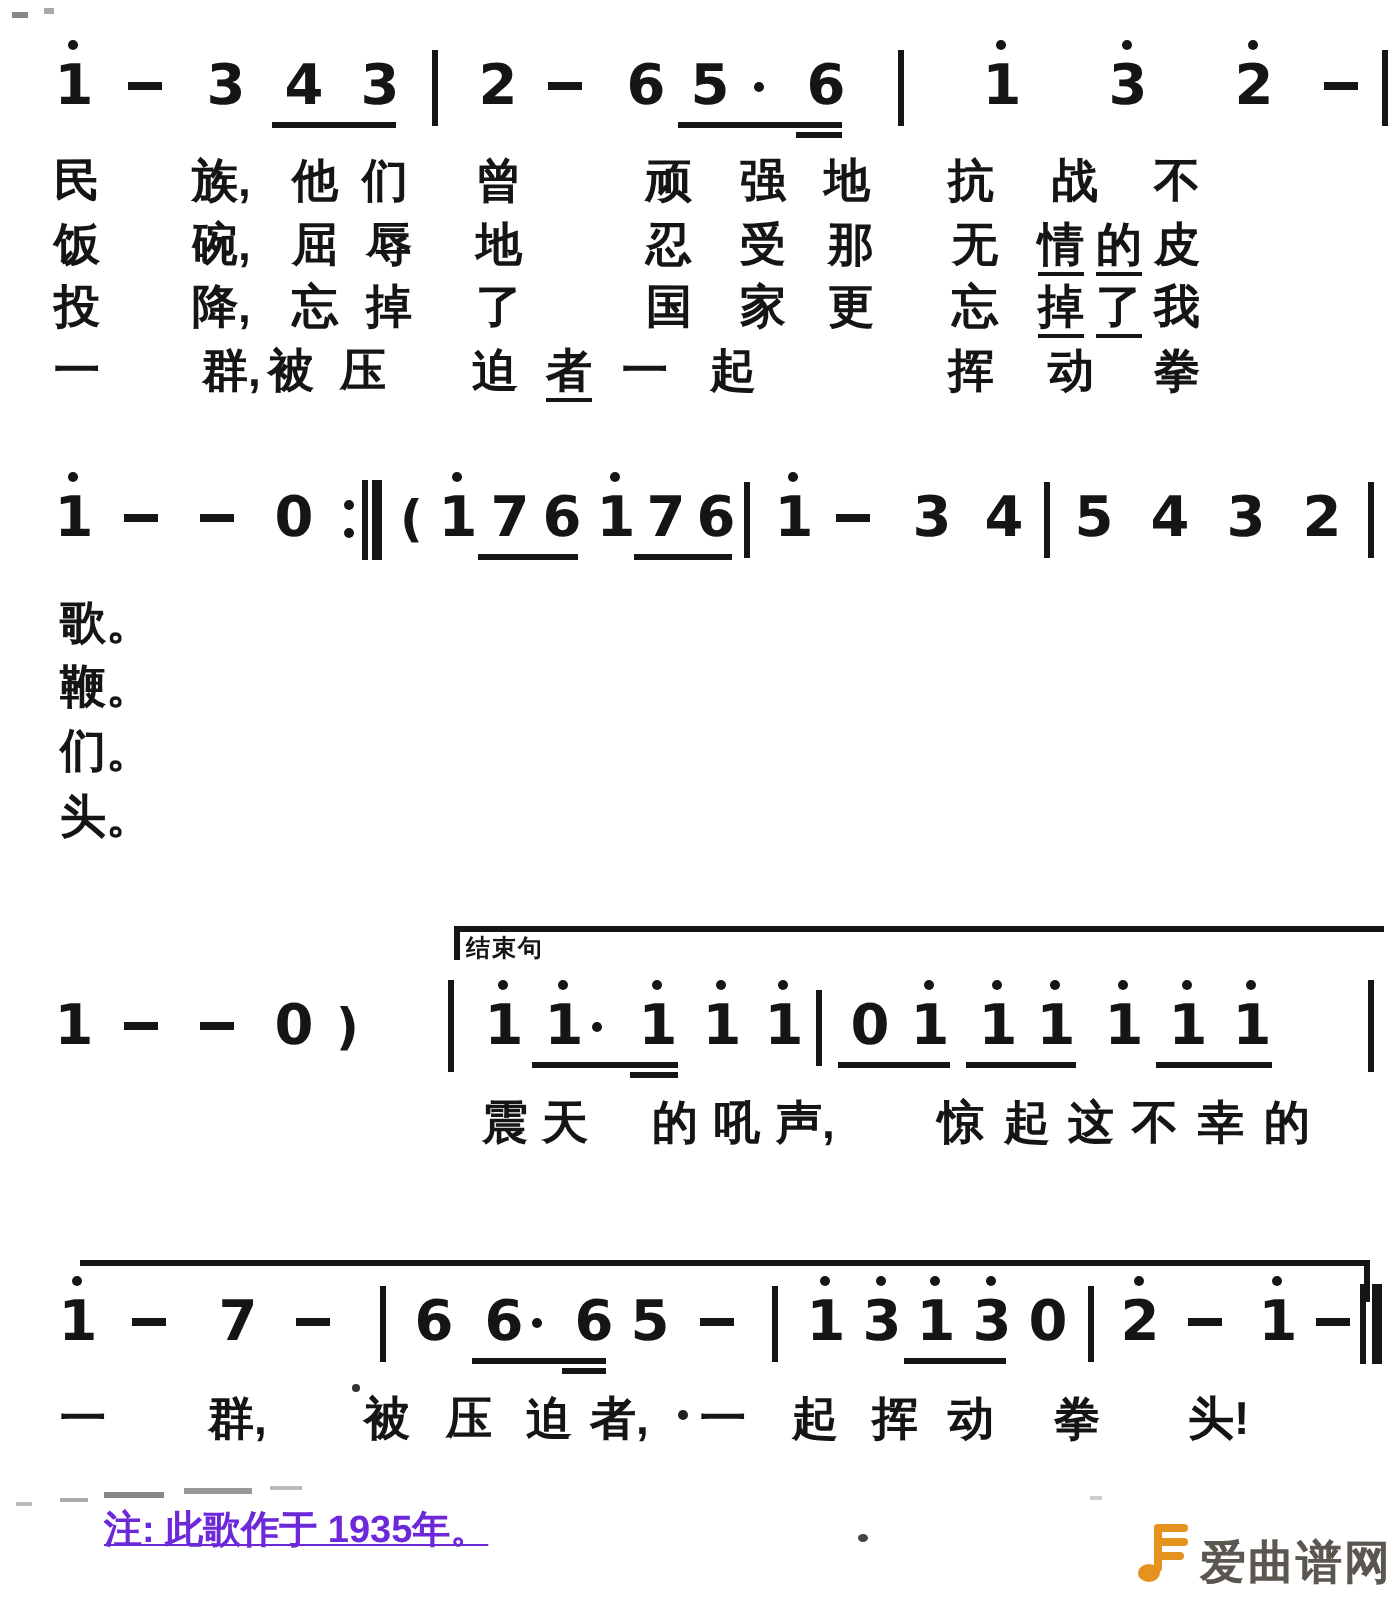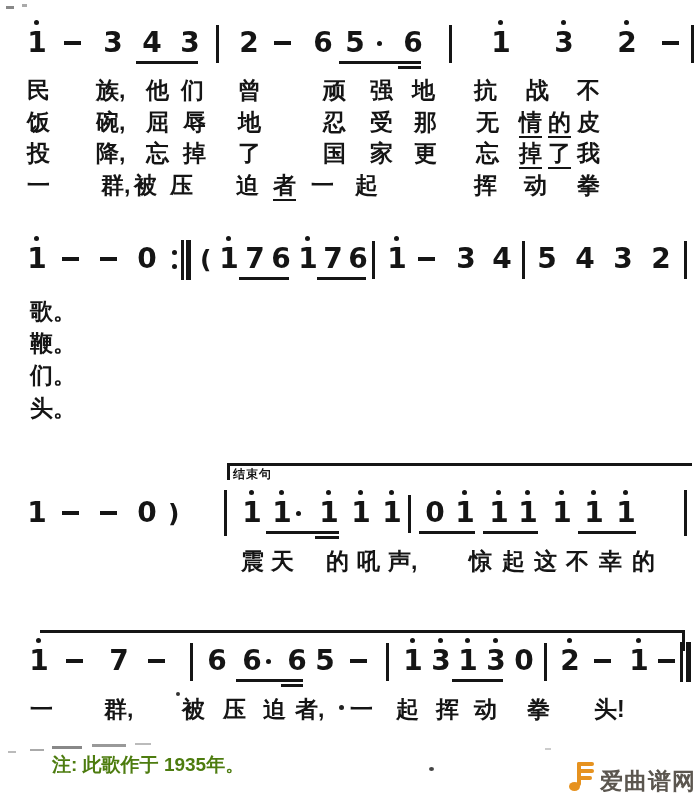--- a/index.html
+++ b/index.html
@@ -19,21 +19,21 @@
   
   .lyr{position:absolute;font-weight:bold;color:#151515;white-space:nowrap;line-height:1.1;}
   .lyr.u{border-bottom:2px solid #151515;padding-bottom:1px;}
   
   .hline,.vline,.speck{position:absolute;background:#151515;}
   #ending-label{
     position:absolute;left:233px;top:466px;font-size:12px;font-weight:bold;
     letter-spacing:1px;color:#151515;
   }
   #footnote{
-    position:absolute;left:52px;top:752px;font-size:19px;font-weight:bold;color:#4d7c0f;
+    position:absolute;left:52px;top:752px;font-size:19px;font-weight:bold;color:#6d28d9;text-decoration:underline;
   }
   #watermark{position:absolute;left:568px;top:760px;width:130px;height:38px;}
   #wm-icon{position:absolute;left:0;top:2px;width:28px;height:32px;}
   #wm-icon .st{position:absolute;background:#e6921f;border-radius:2px;}
   #wm-icon .hd{position:absolute;width:11px;height:9px;border-radius:50%;background:#e07f12;}
   #wm-label{
     position:absolute;left:32px;top:6px;font-size:23px;font-weight:bold;
     color:#5b564f;letter-spacing:1px;white-space:nowrap;
   }
 </style>

